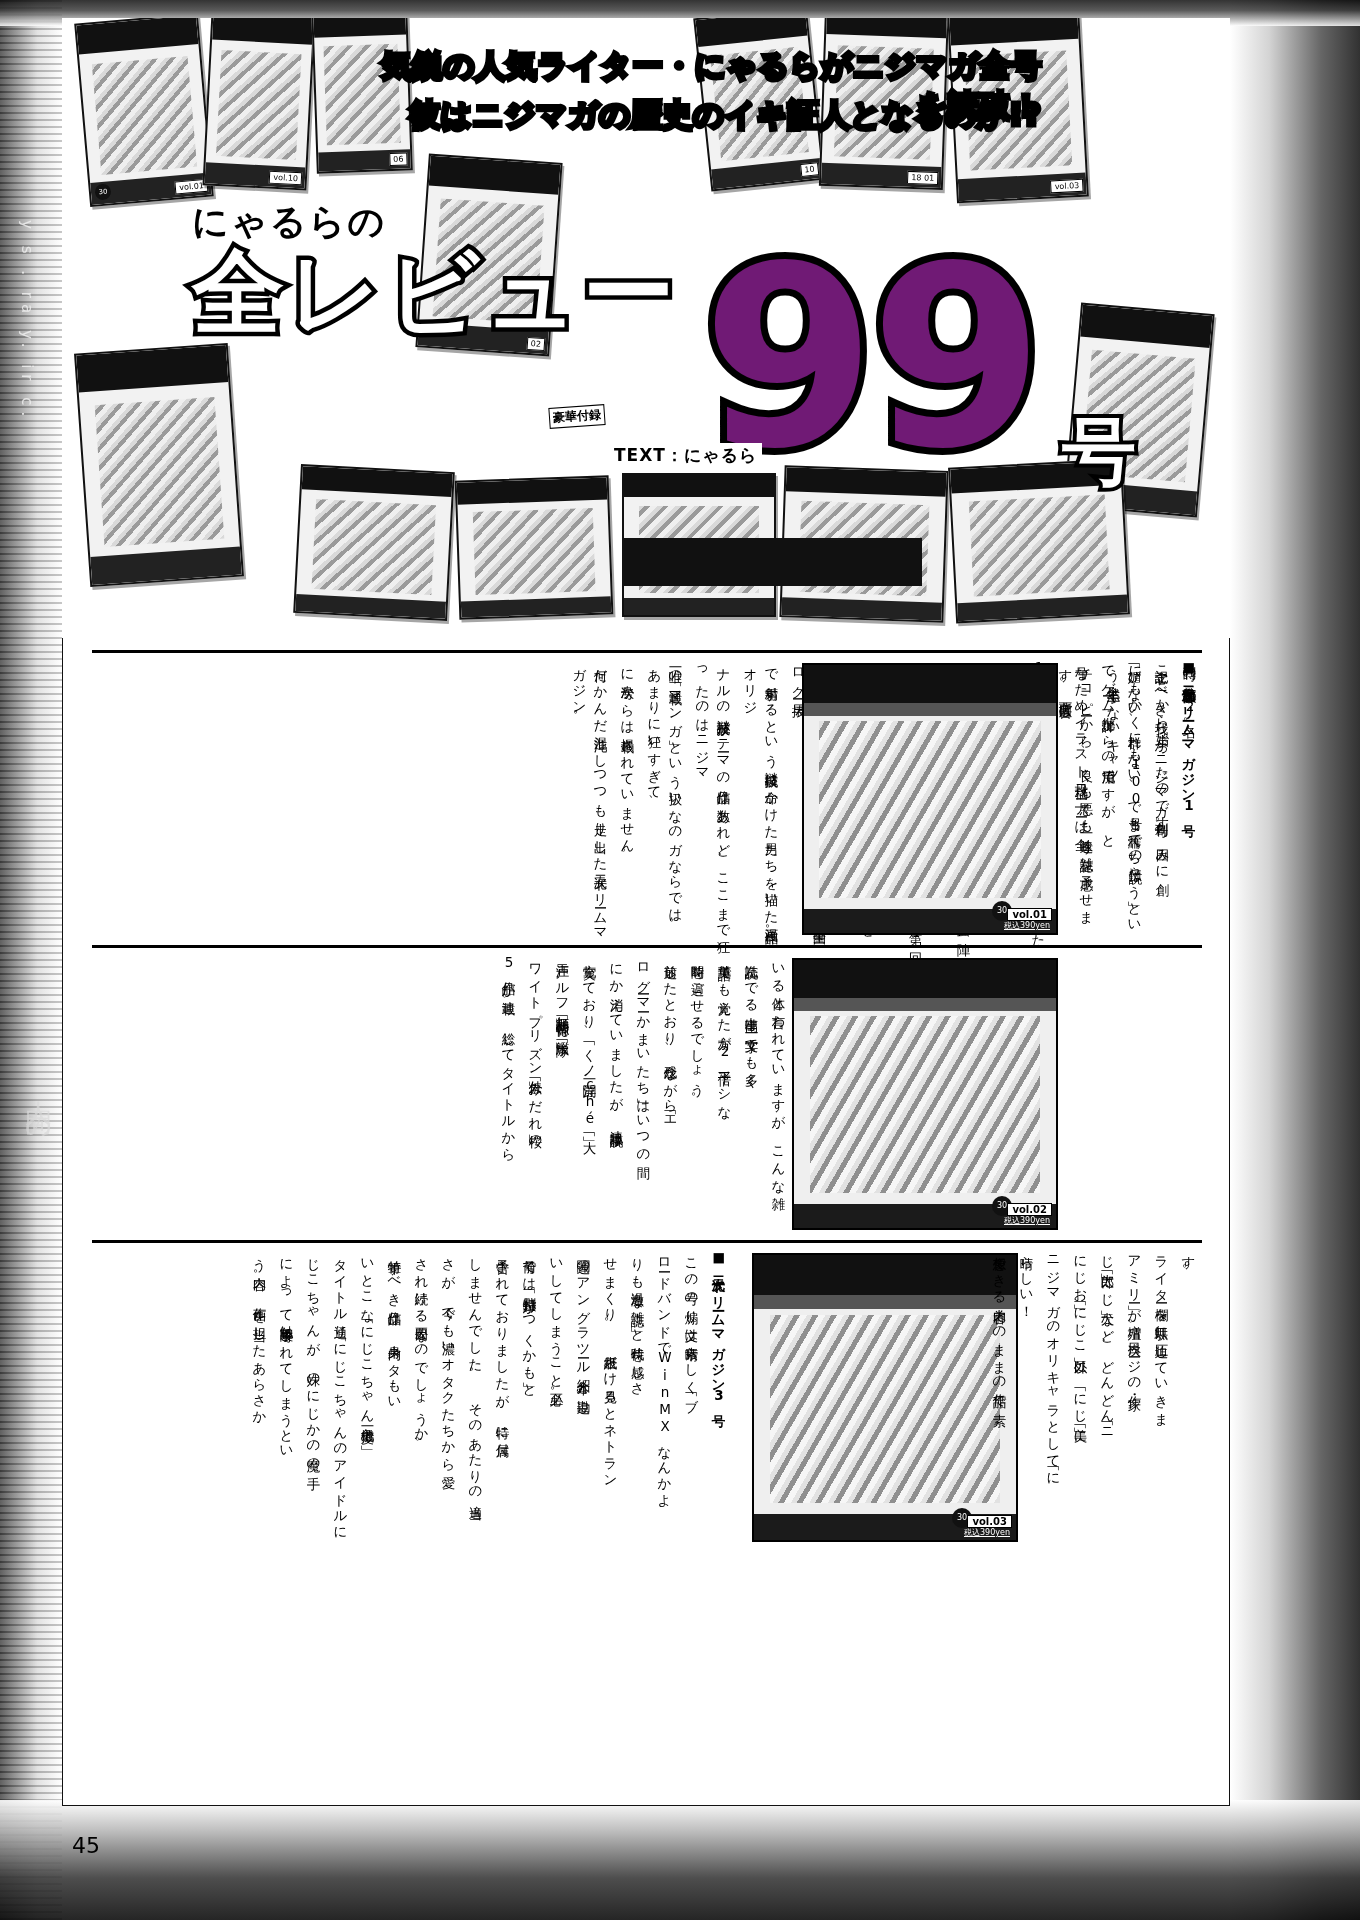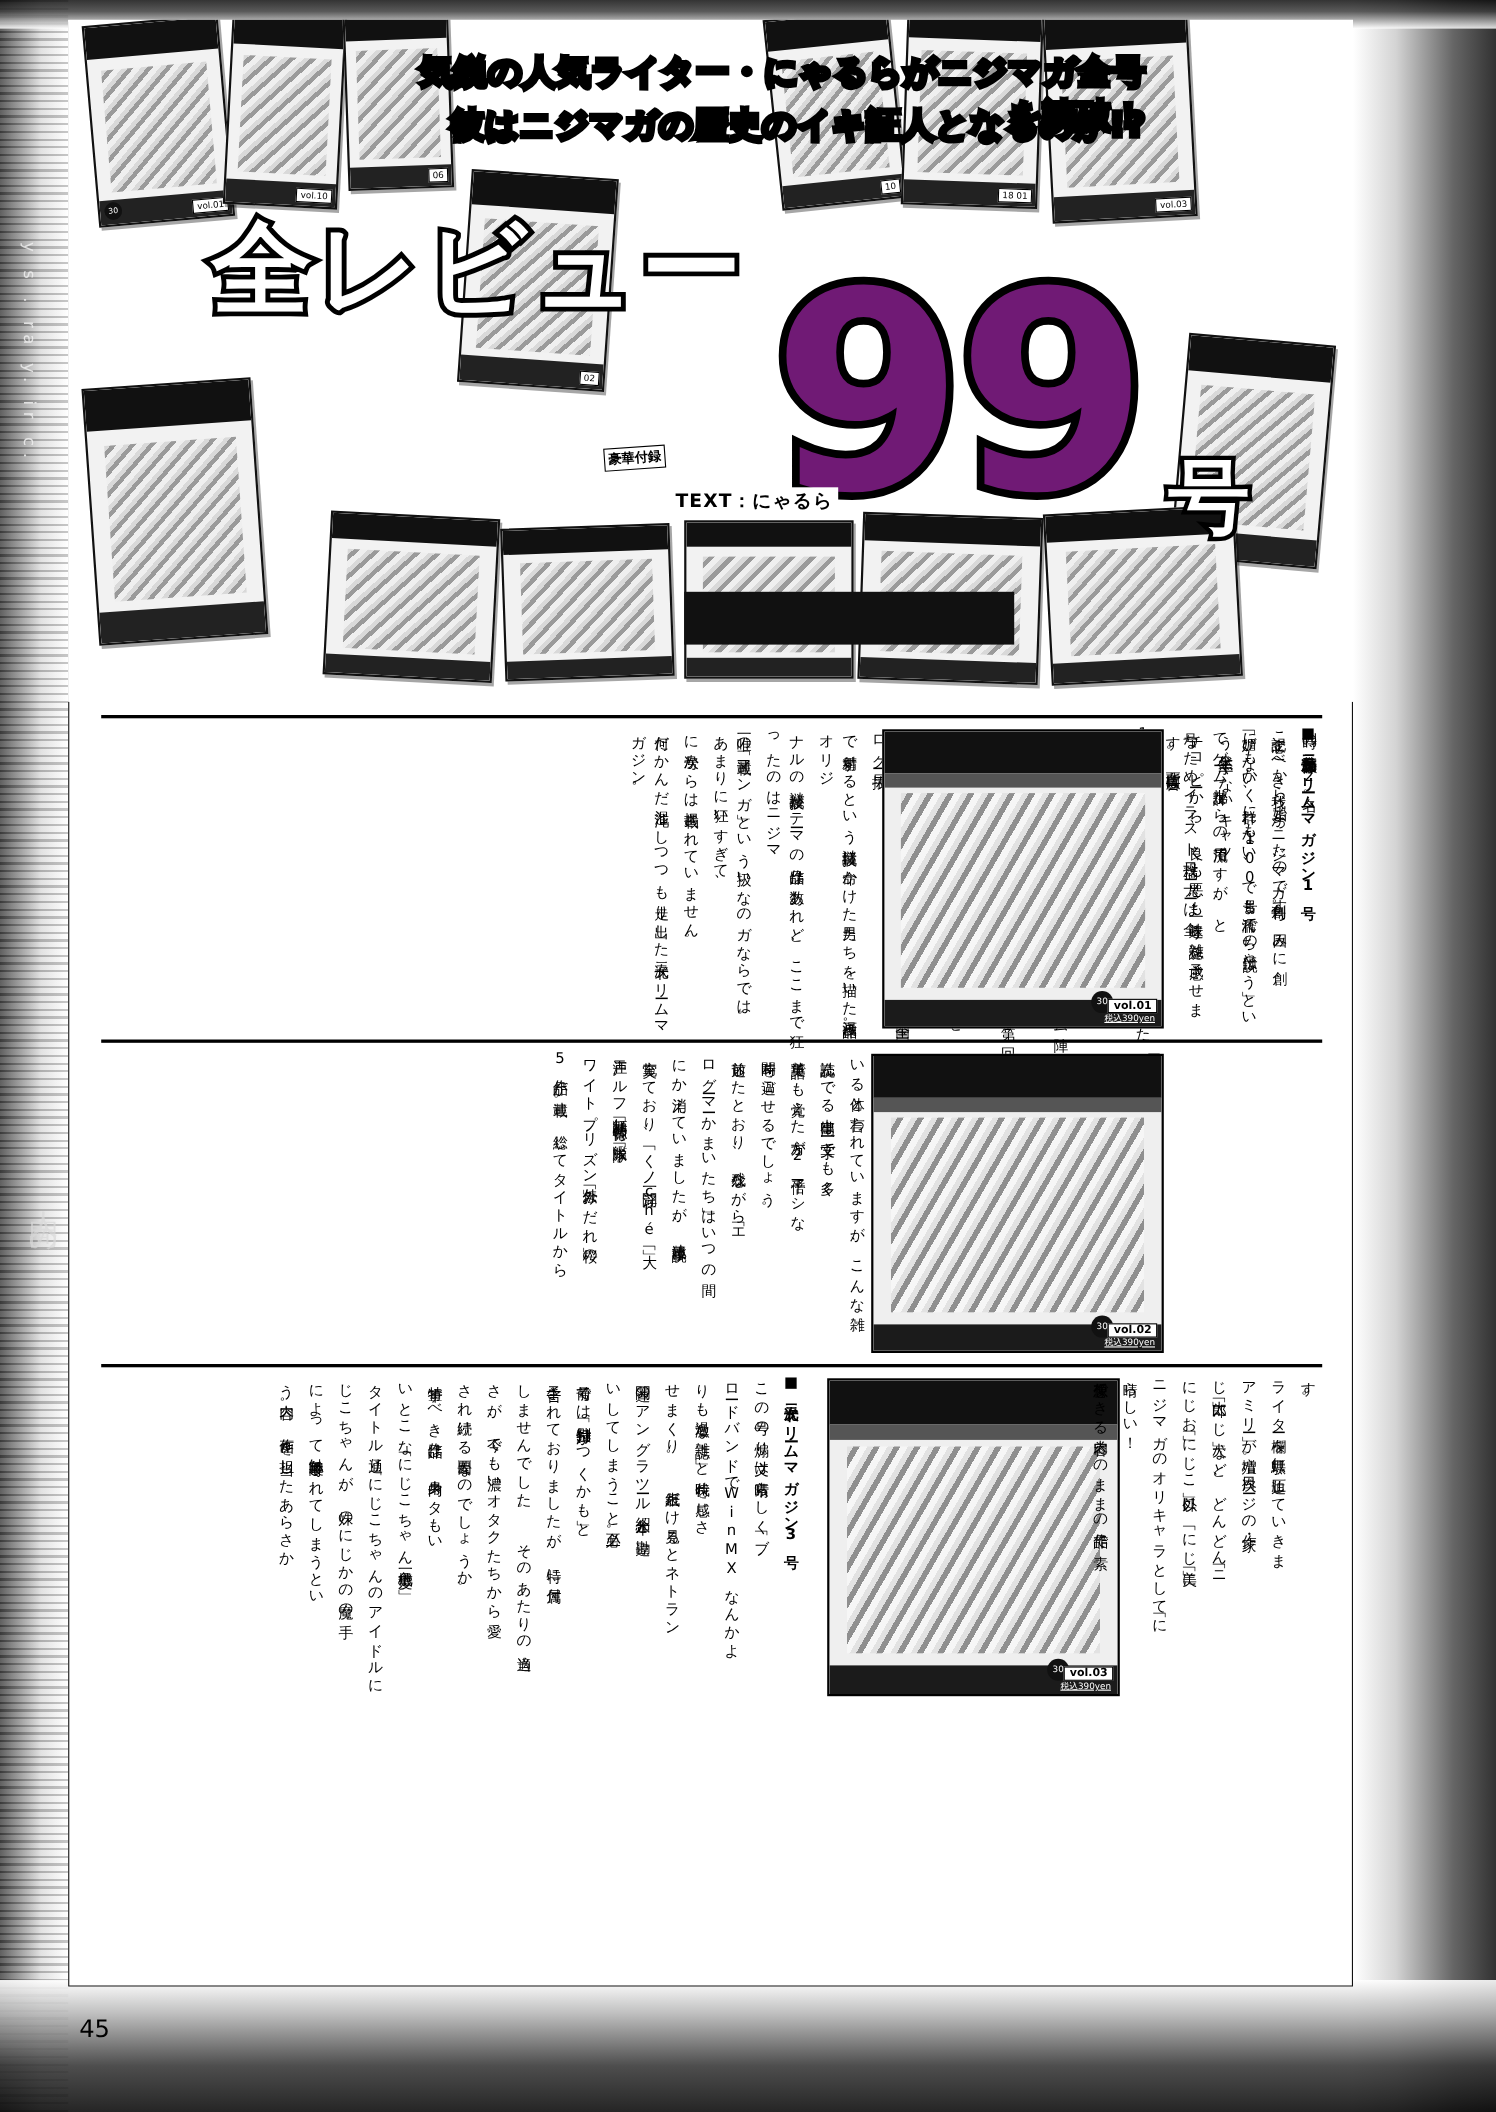--- a/index.html
+++ b/index.html
@@ -186,20 +186,21 @@
     </div>
 
     <div class="blackbar"></div>
 
     <div class="burst">
       <div class="burst-text" style="top:0">気鋭の人気ライター・にゃるらがニジマガ全号を読破！</div>
       <div class="burst-text" style="top:49px">彼はニジマガの歴史のイキ証人となるのか!?</div>
     </div>
 
     <div class="maintitle">
+      <div class="mt-small">にゃるらの</div>
       <div class="mt-line">全レビュー</div>
     </div>
     <div class="big99">99</div>
     <div class="gou">号</div>
     <div class="furoku">豪華付録</div>
     <div class="textby">TEXT：にゃるら</div>
   </div>
 
   <div class="block" style="left:92px;top:650px;width:1110px;height:290px;">
     <div class="thumb" style="left:710px;top:10px;width:252px;height:268px;">

